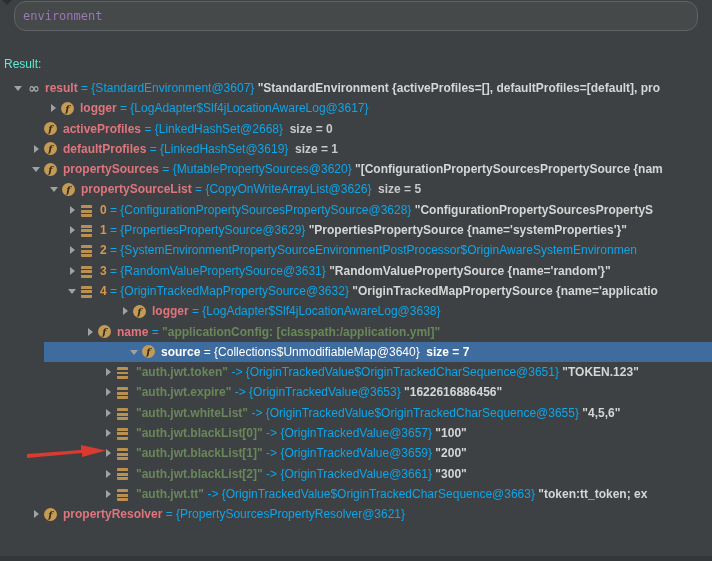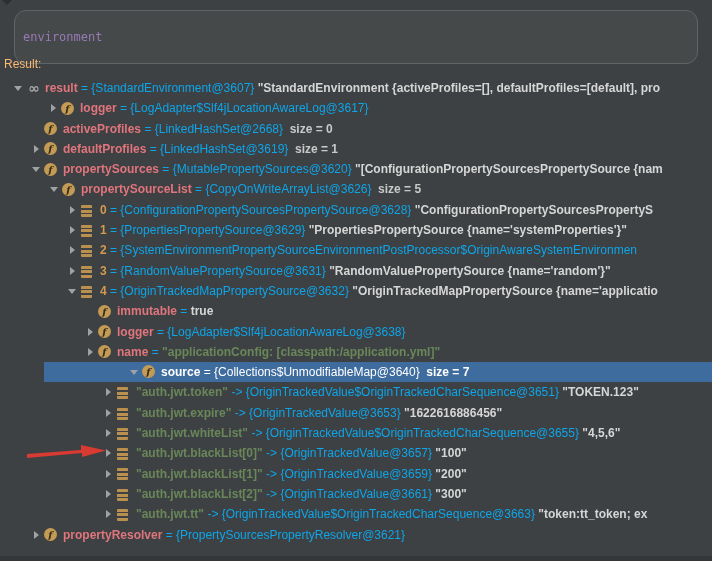--- a/index.html
+++ b/index.html
@@ -8,28 +8,28 @@
     background:#3d4143;
     font-family:"Liberation Sans",sans-serif;
     -webkit-font-smoothing:antialiased;
   }
   
   .corner-tri{position:absolute;left:2px;top:0;width:0;height:0;
     border-left:5px solid transparent;border-right:5px solid transparent;
     border-top:5px solid #2c2f31;}
   
   .expr-input{
-    position:absolute;left:14px;top:10px;width:666px;height:22px;
+    position:absolute;left:14px;top:1px;width:666px;height:22px;
     background:#45494a;border:1px solid #5f6466;border-radius:12px;
     color:#9879b5;font:12px/22px "DejaVu Sans Mono",monospace;
-    padding:15px 8px;outline:none;box-sizing:content-box;
+    padding:3px 8px;outline:none;box-sizing:content-box;
   }
   .result-label{
     position:absolute;left:4px;top:57px;
-    color:#fdba74;font-size:12px;font-weight:400;
+    color:#5eead4;font-size:12px;font-weight:400;
   }
   
   .tree{
     position:absolute;left:0;top:78px;right:0;bottom:5px;
     overflow:hidden;font-size:12px;
   }
   .row{
     height:20.3px;line-height:20.3px;white-space:nowrap;overflow:hidden;
     cursor:default;
   }
@@ -87,22 +87,21 @@
     <div class="row" style="padding-left: 48px;"><span class="expander right"></span><span class="icon field">f</span><span class="seg name">logger</span><span class="seg ref"> = {LogAdapter$Slf4jLocationAwareLog@3617}</span></div>
     <div class="row" style="padding-left: 31px;"><span class="expander"></span><span class="icon field">f</span><span class="seg name">activeProfiles</span><span class="seg ref"> = {LinkedHashSet@2668}</span><span class="seg size">  size = 0</span></div>
     <div class="row" style="padding-left: 31px;"><span class="expander right"></span><span class="icon field">f</span><span class="seg name">defaultProfiles</span><span class="seg ref"> = {LinkedHashSet@3619}</span><span class="seg size">  size = 1</span></div>
     <div class="row" style="padding-left: 31px;"><span class="expander down"></span><span class="icon field">f</span><span class="seg name">propertySources</span><span class="seg ref"> = {MutablePropertySources@3620} </span><span class="seg value">"[ConfigurationPropertySourcesPropertySource {nam</span></div>
     <div class="row" style="padding-left: 49px;"><span class="expander down"></span><span class="icon field">f</span><span class="seg name">propertySourceList</span><span class="seg ref"> = {CopyOnWriteArrayList@3626}</span><span class="seg size">  size = 5</span></div>
     <div class="row" style="padding-left: 67px;"><span class="expander right"></span><span class="icon array"></span><span class="seg index">0</span><span class="seg ref"> = {ConfigurationPropertySourcesPropertySource@3628} </span><span class="seg value">"ConfigurationPropertySourcesPropertyS</span></div>
     <div class="row" style="padding-left: 67px;"><span class="expander right"></span><span class="icon array"></span><span class="seg index">1</span><span class="seg ref"> = {PropertiesPropertySource@3629} </span><span class="seg value">"PropertiesPropertySource {name='systemProperties'}"</span></div>
     <div class="row" style="padding-left: 67px;"><span class="expander right"></span><span class="icon array"></span><span class="seg index">2</span><span class="seg ref"> = {SystemEnvironmentPropertySourceEnvironmentPostProcessor$OriginAwareSystemEnvironmen</span></div>
     <div class="row" style="padding-left: 67px;"><span class="expander right"></span><span class="icon array"></span><span class="seg index">3</span><span class="seg ref"> = {RandomValuePropertySource@3631} </span><span class="seg value">"RandomValuePropertySource {name='random'}"</span></div>
     <div class="row" style="padding-left: 67px;"><span class="expander down"></span><span class="icon array"></span><span class="seg index">4</span><span class="seg ref"> = {OriginTrackedMapPropertySource@3632} </span><span class="seg value">"OriginTrackedMapPropertySource {name='applicatio</span></div>
-    <div class="row" style="padding-left: 85px;"><span class="expander"></span><span class="icon field">f</span><span class="seg name">immutable</span><span class="seg ref"> = </span><span class="seg value">true</span></div>
-    <div class="row" style="padding-left: 85px;"><span class="expander right"></span><span class="icon field">f</span><span class="seg name">logger</span><span class="seg ref"> = {LogAdapter$Slf4jLocationAwareLog@3638}</span></div>
+    <div class="row" style="padding-left: 120px;"><span class="expander right"></span><span class="icon field">f</span><span class="seg name">logger</span><span class="seg ref"> = {LogAdapter$Slf4jLocationAwareLog@3638}</span></div>
     <div class="row" style="padding-left: 85px;"><span class="expander right"></span><span class="icon field">f</span><span class="seg name">name</span><span class="seg ref"> = </span><span class="seg string">"applicationConfig: [classpath:/application.yml]"</span></div>
     <div class="row selected" style="padding-left: 85px;"><span class="expander down"></span><span class="icon field">f</span><span class="seg name">source</span><span class="seg ref"> = {Collections$UnmodifiableMap@3640}</span><span class="seg size">  size = 7</span></div>
     <div class="row" style="padding-left: 103px;"><span class="expander right"></span><span class="icon array"></span><span class="seg string">"auth.jwt.token"</span><span class="seg ref"> -&gt; {OriginTrackedValue$OriginTrackedCharSequence@3651} </span><span class="seg value">"TOKEN.123"</span></div>
     <div class="row" style="padding-left: 103px;"><span class="expander right"></span><span class="icon array"></span><span class="seg string">"auth.jwt.expire"</span><span class="seg ref"> -&gt; {OriginTrackedValue@3653} </span><span class="seg value">"1622616886456"</span></div>
     <div class="row" style="padding-left: 103px;"><span class="expander right"></span><span class="icon array"></span><span class="seg string">"auth.jwt.whiteList"</span><span class="seg ref"> -&gt; {OriginTrackedValue$OriginTrackedCharSequence@3655} </span><span class="seg value">"4,5,6"</span></div>
     <div class="row" style="padding-left: 103px;"><span class="expander right"></span><span class="icon array"></span><span class="seg string">"auth.jwt.blackList[0]"</span><span class="seg ref"> -&gt; {OriginTrackedValue@3657} </span><span class="seg value">"100"</span></div>
     <div class="row" style="padding-left: 103px;"><span class="expander right"></span><span class="icon array"></span><span class="seg string">"auth.jwt.blackList[1]"</span><span class="seg ref"> -&gt; {OriginTrackedValue@3659} </span><span class="seg value">"200"</span></div>
     <div class="row" style="padding-left: 103px;"><span class="expander right"></span><span class="icon array"></span><span class="seg string">"auth.jwt.blackList[2]"</span><span class="seg ref"> -&gt; {OriginTrackedValue@3661} </span><span class="seg value">"300"</span></div>
     <div class="row" style="padding-left: 103px;"><span class="expander right"></span><span class="icon array"></span><span class="seg string">"auth.jwt.tt"</span><span class="seg ref"> -&gt; {OriginTrackedValue$OriginTrackedCharSequence@3663} </span><span class="seg value">"token:tt_token; ex</span></div>
     <div class="row" style="padding-left: 31px;"><span class="expander right"></span><span class="icon field">f</span><span class="seg name">propertyResolver</span><span class="seg ref"> = {PropertySourcesPropertyResolver@3621}</span></div>

